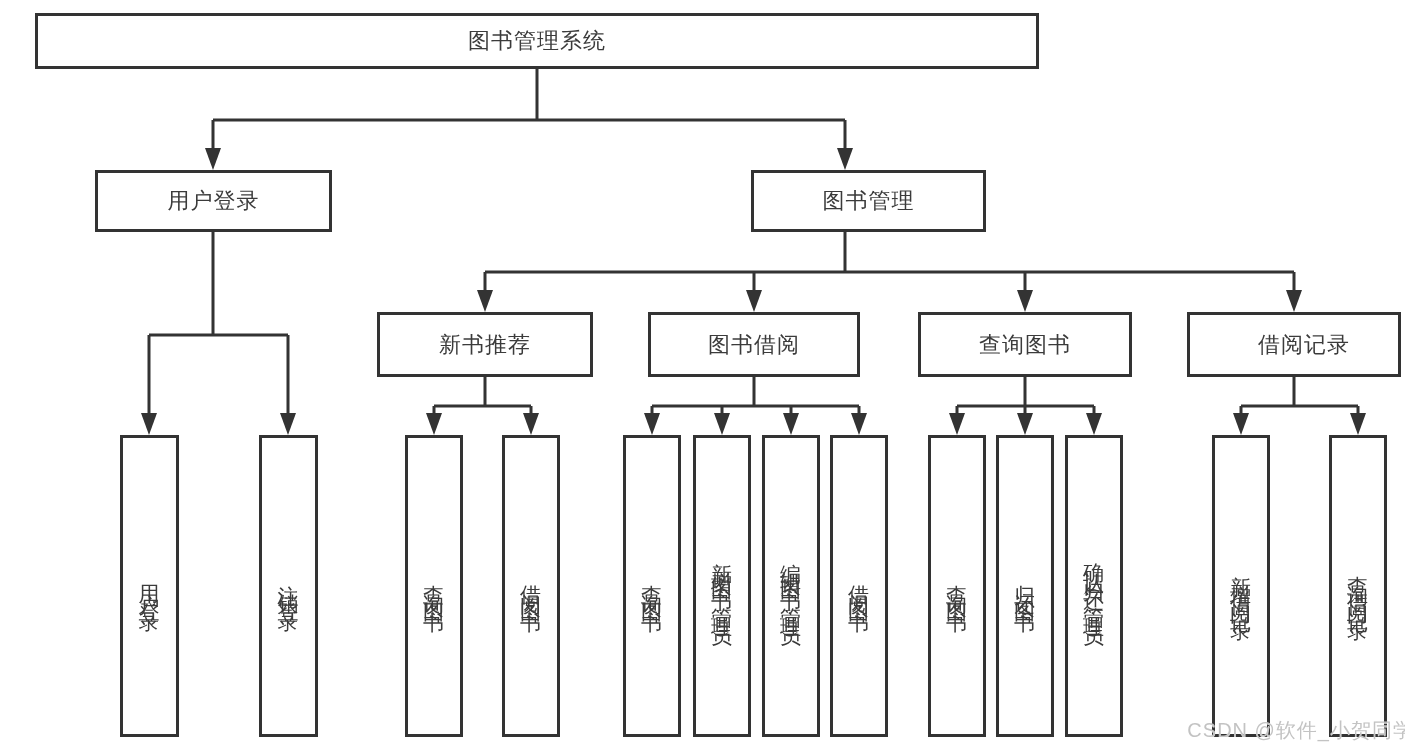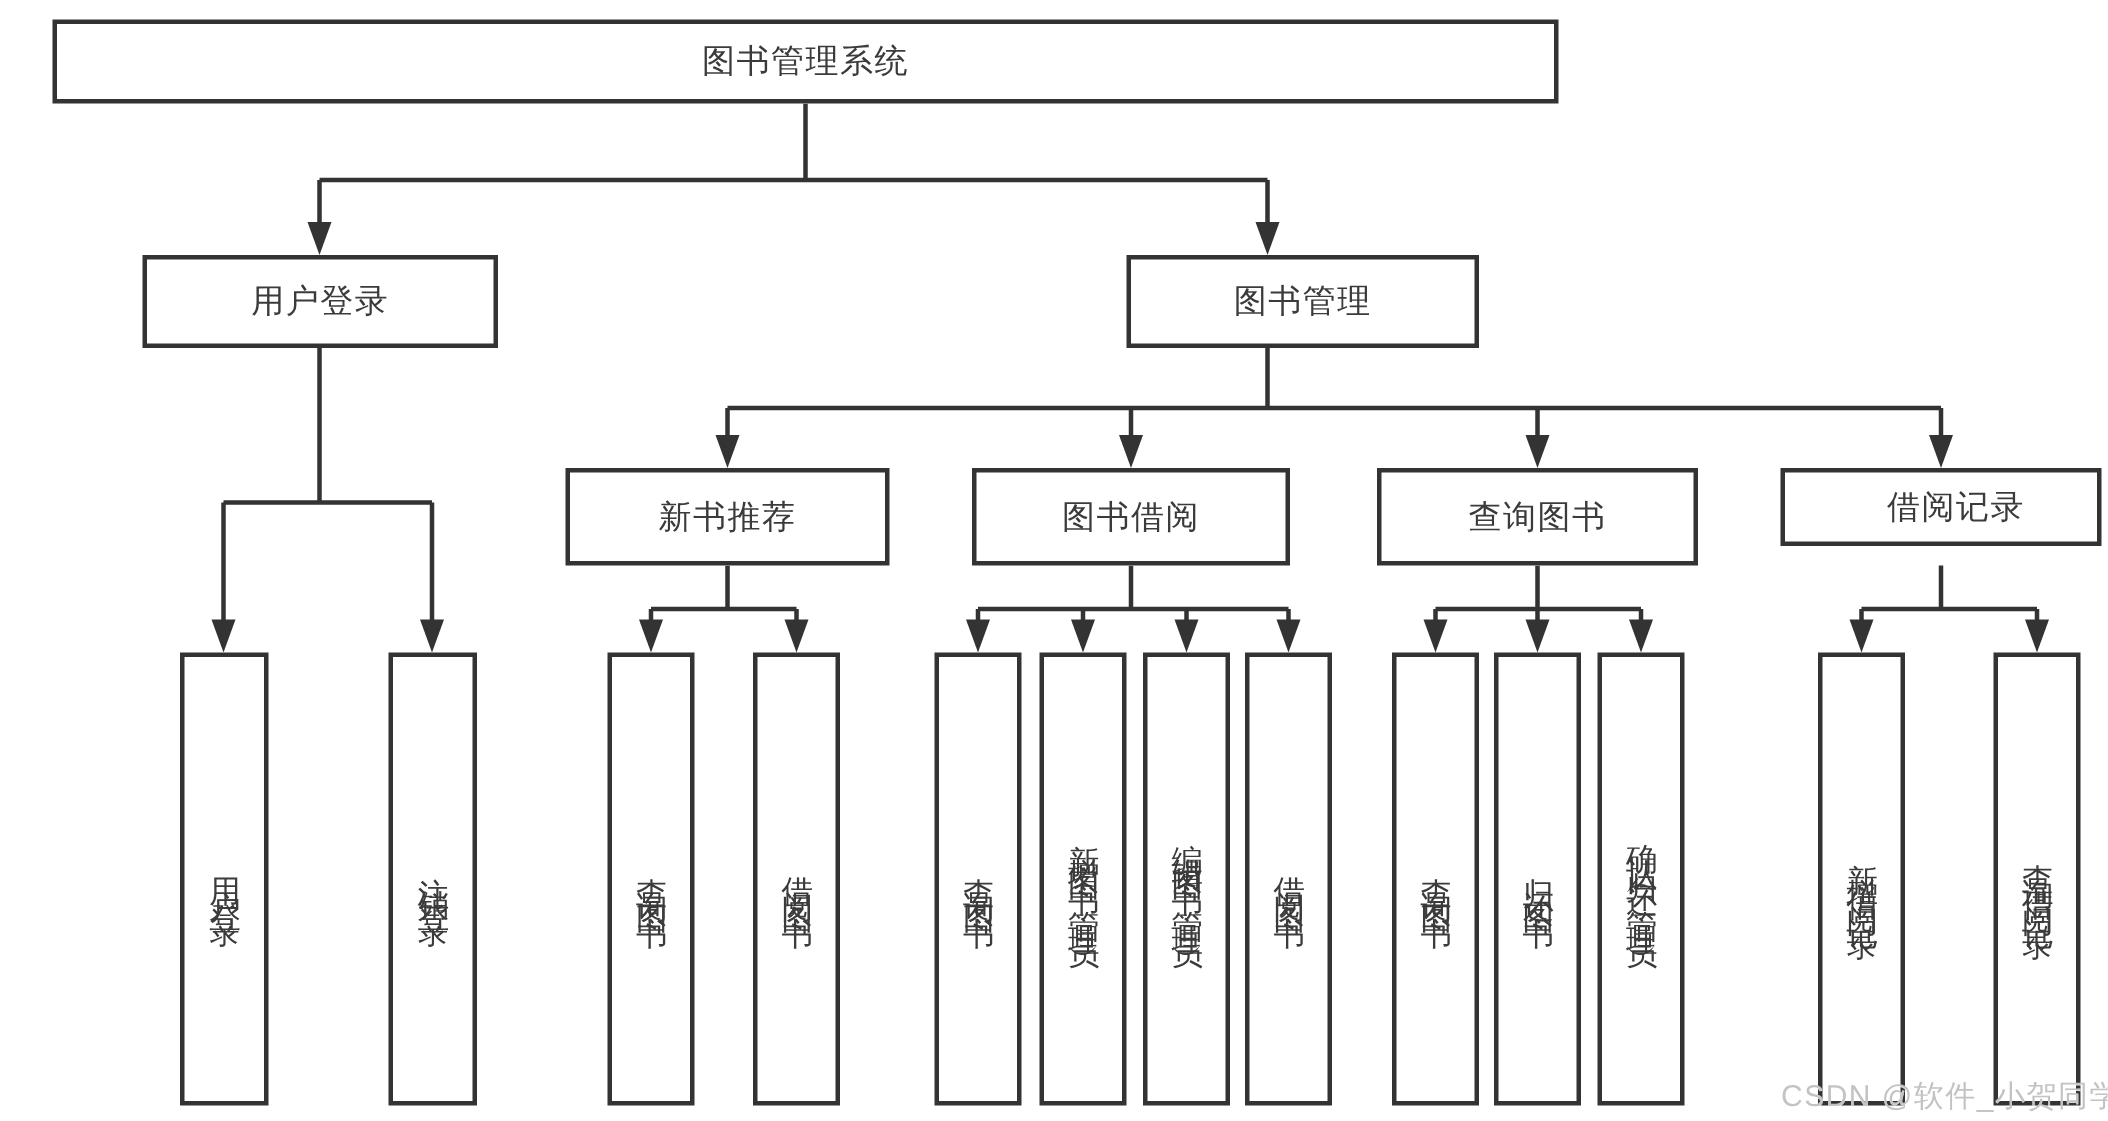--- a/index.html
+++ b/index.html
@@ -107,21 +107,21 @@
   </svg>
 
   <div class="node h" style="left:20px; top:13px; width:1004px; height:56px;">图书管理系统</div>
 
   <div class="node h" style="left:80px; top:170px; width:237px; height:62px;">用户登录</div>
   <div class="node h" style="left:736px; top:170px; width:235px; height:62px;">图书管理</div>
 
   <div class="node h" style="left:362px; top:312px; width:216px; height:65px;font-family:Liberation Mono, monospace;">新书推荐</div>
   <div class="node h" style="left:633px; top:312px; width:212px; height:65px;">图书借阅</div>
   <div class="node h" style="left:903px; top:312px; width:214px; height:65px;">查询图书</div>
-  <div class="node h" style="left:1172px; top:312px; width:214px; height:52px;padding-left:20px;">借阅记录</div>
+  <div class="node h" style="left:1172px; top:312px; width:214px; height:65px;padding-left:20px;">借阅记录</div>
 
   <div class="node v" style="left:105px; top:435px; width:59px; height:302px;">用户登录</div>
   <div class="node v" style="left:244px; top:435px; width:59px; height:302px;">注销登录</div>
 
   <div class="node v" style="left:390px; top:435px; width:58px; height:302px;">查询图书</div>
   <div class="node v" style="left:487px; top:435px; width:58px; height:302px;">借阅图书</div>
 
   <div class="node v" style="left:608px; top:435px; width:58px; height:302px;">查询图书</div>
   <div class="node v" style="left:678px; top:435px; width:58px; height:302px;">新增图书（管理员）</div>
   <div class="node v" style="left:747px; top:435px; width:58px; height:302px;">编辑图书（管理员）</div>

